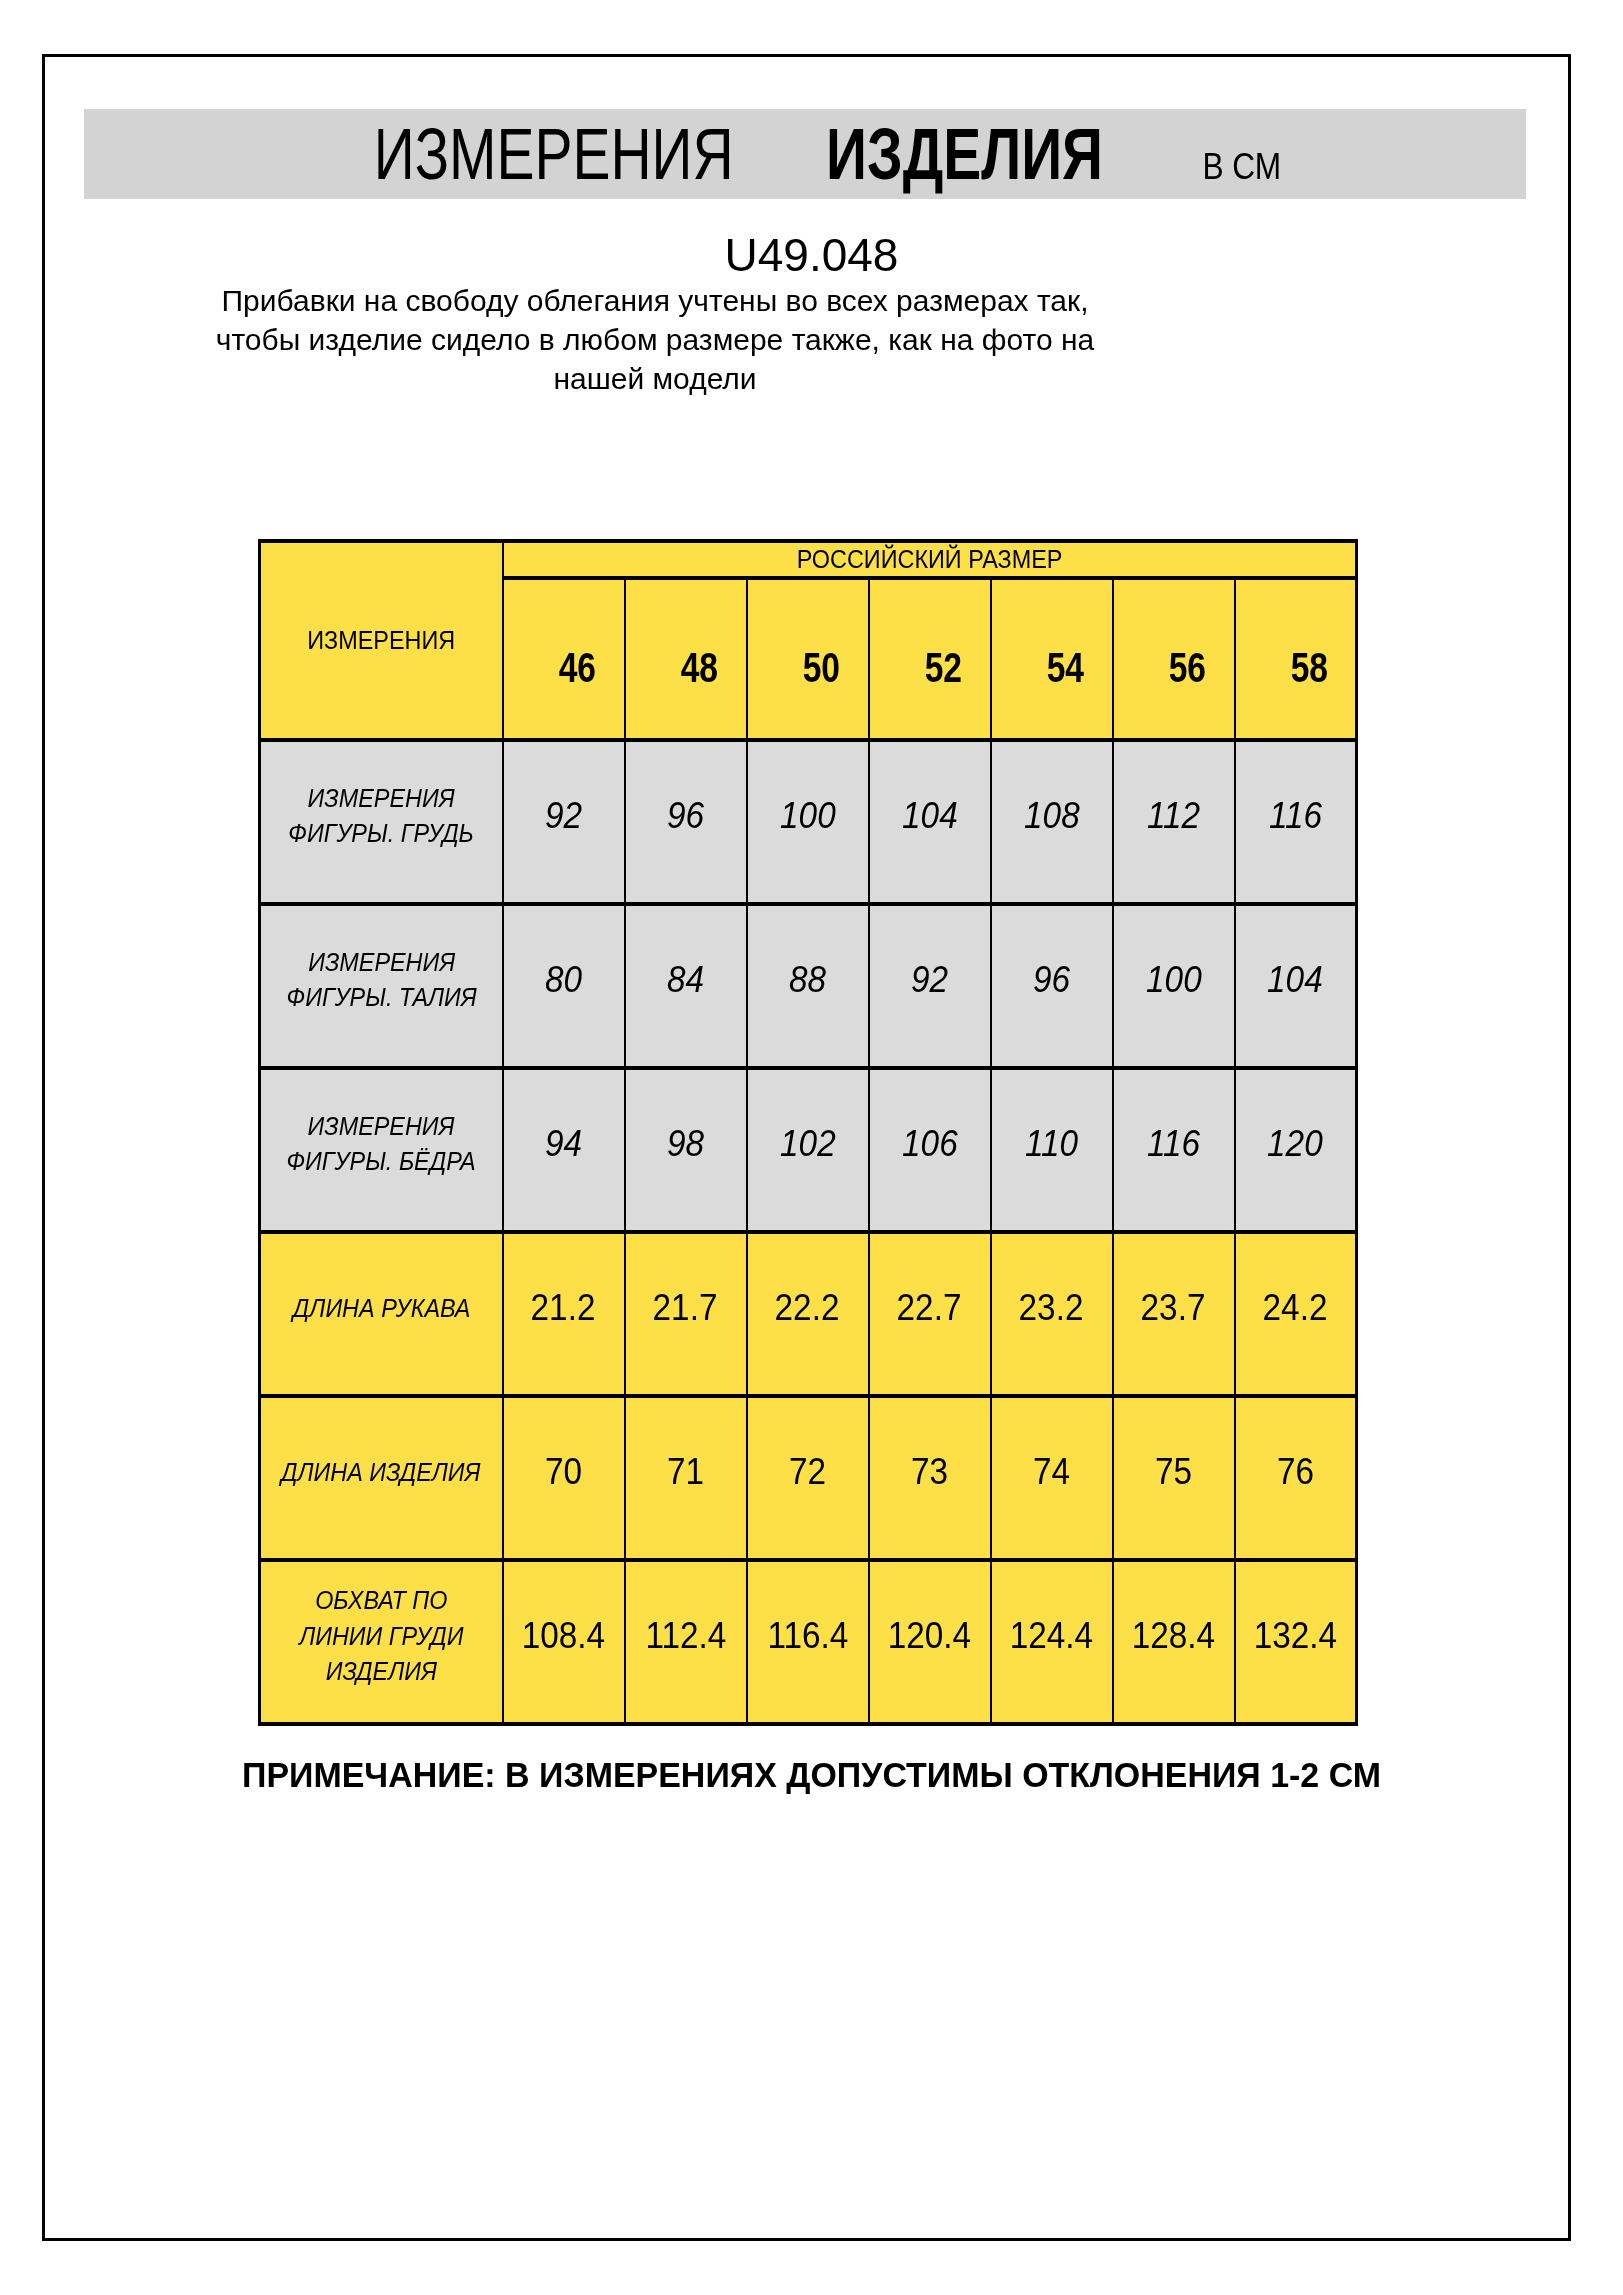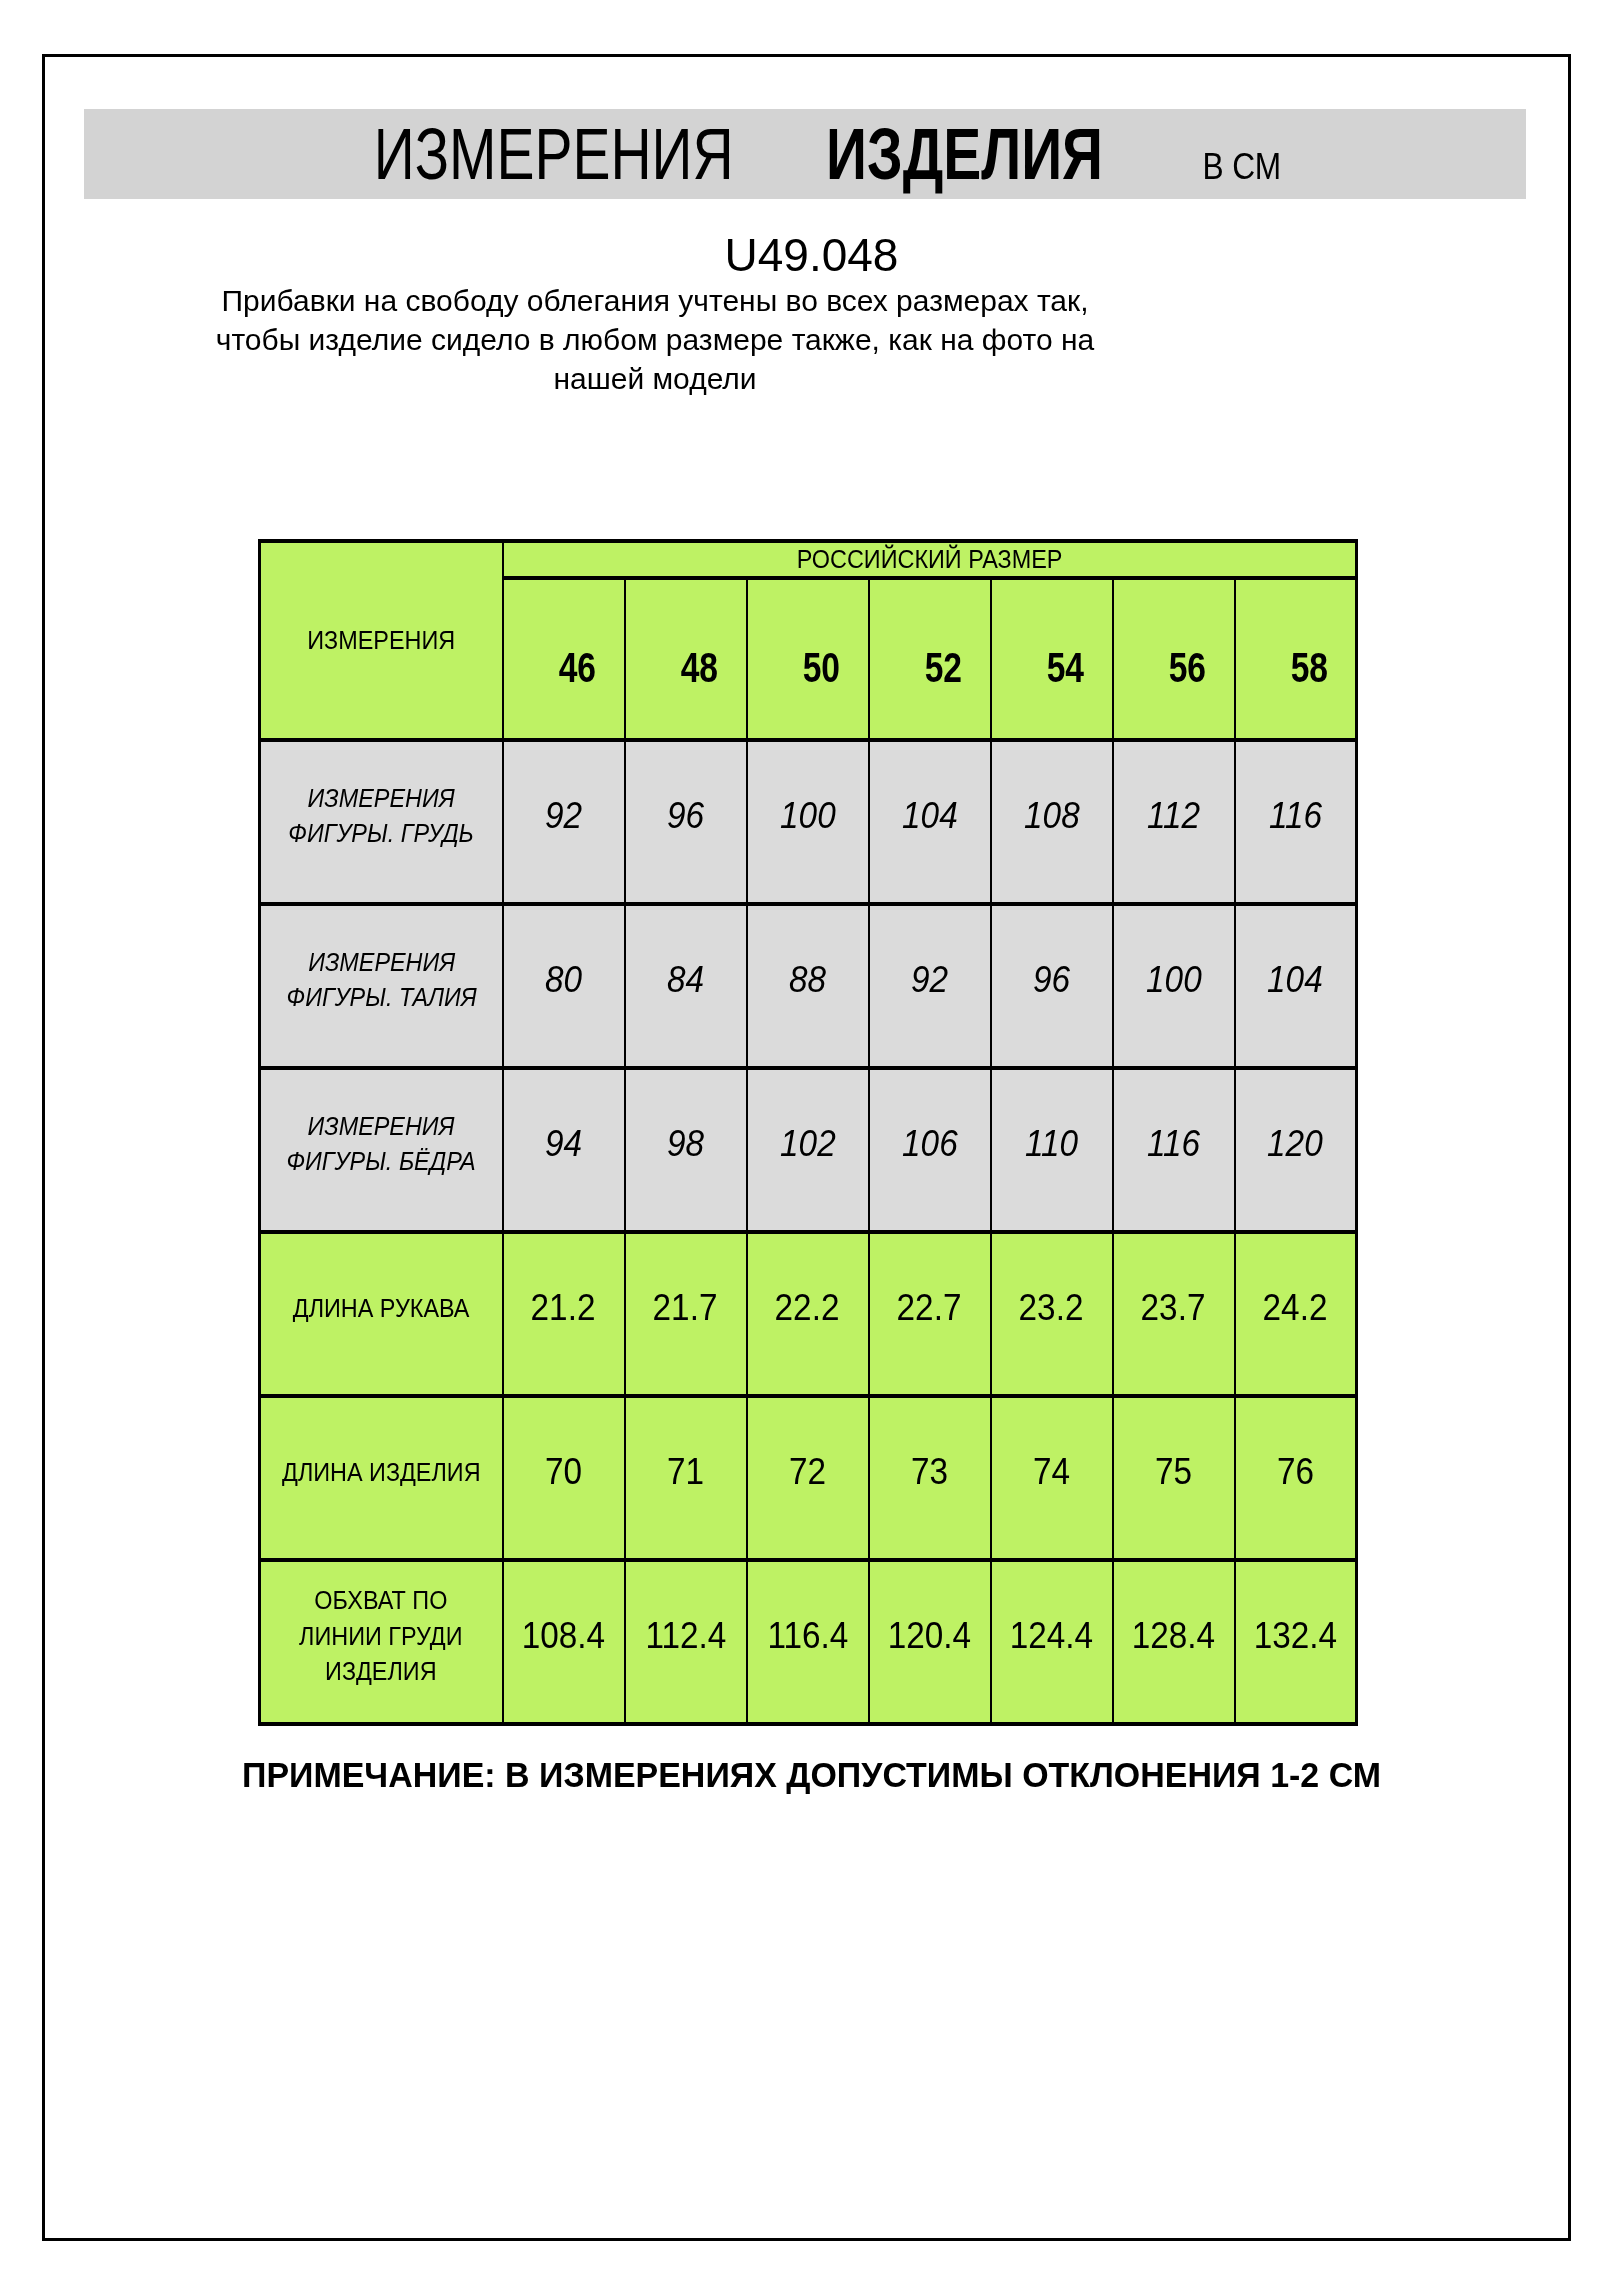--- a/index.html
+++ b/index.html
@@ -30,30 +30,30 @@
     font-size:30px;line-height:39px;white-space:pre-line;
   }
   
   table.size-table{
     position:absolute;left:258px;top:539px;width:1095px;
     border-collapse:collapse;table-layout:fixed;
     border:3.3px solid #000;
   }
   .size-table td{
     border:2.6px solid #000;border-top-width:4.6px;border-bottom-width:4.6px;
-    text-align:center;vertical-align:middle;padding:0;background:#bef264;
+    text-align:center;vertical-align:middle;padding:0;background:#fde047;
   }
   col.c0{width:243px;} col.c{width:122px;}
   tr.r-group{height:37px;}
   tr.r-sizes{height:162px;}
   tr.r-data{height:164px;}
   td.corner{font-size:26px;}
   td.group{font-size:26px;}
   td.size{font-size:42px;font-weight:700;padding-top:17px;padding-left:28px;}
-  td.label{font-size:26px;line-height:1.35;white-space:pre-line;padding-bottom:11.8px;}
+  td.label{font-size:26px;line-height:1.35;white-space:pre-line;padding-bottom:11.8px;font-style:italic;}
   td.value{font-size:37px;padding-bottom:11.8px;}
   tr.shaded td{background:#dbdbdb;}
   tr.it td{font-style:italic;}
   .cx80{display:inline-block;transform:scaleX(0.80);}
   .cx90{display:inline-block;transform:scaleX(0.90);}
   
   .note{
     position:absolute;left:0;top:1755px;width:1623px;text-align:center;
     font-size:35px;font-weight:700;transform:scaleX(0.97);
   }

